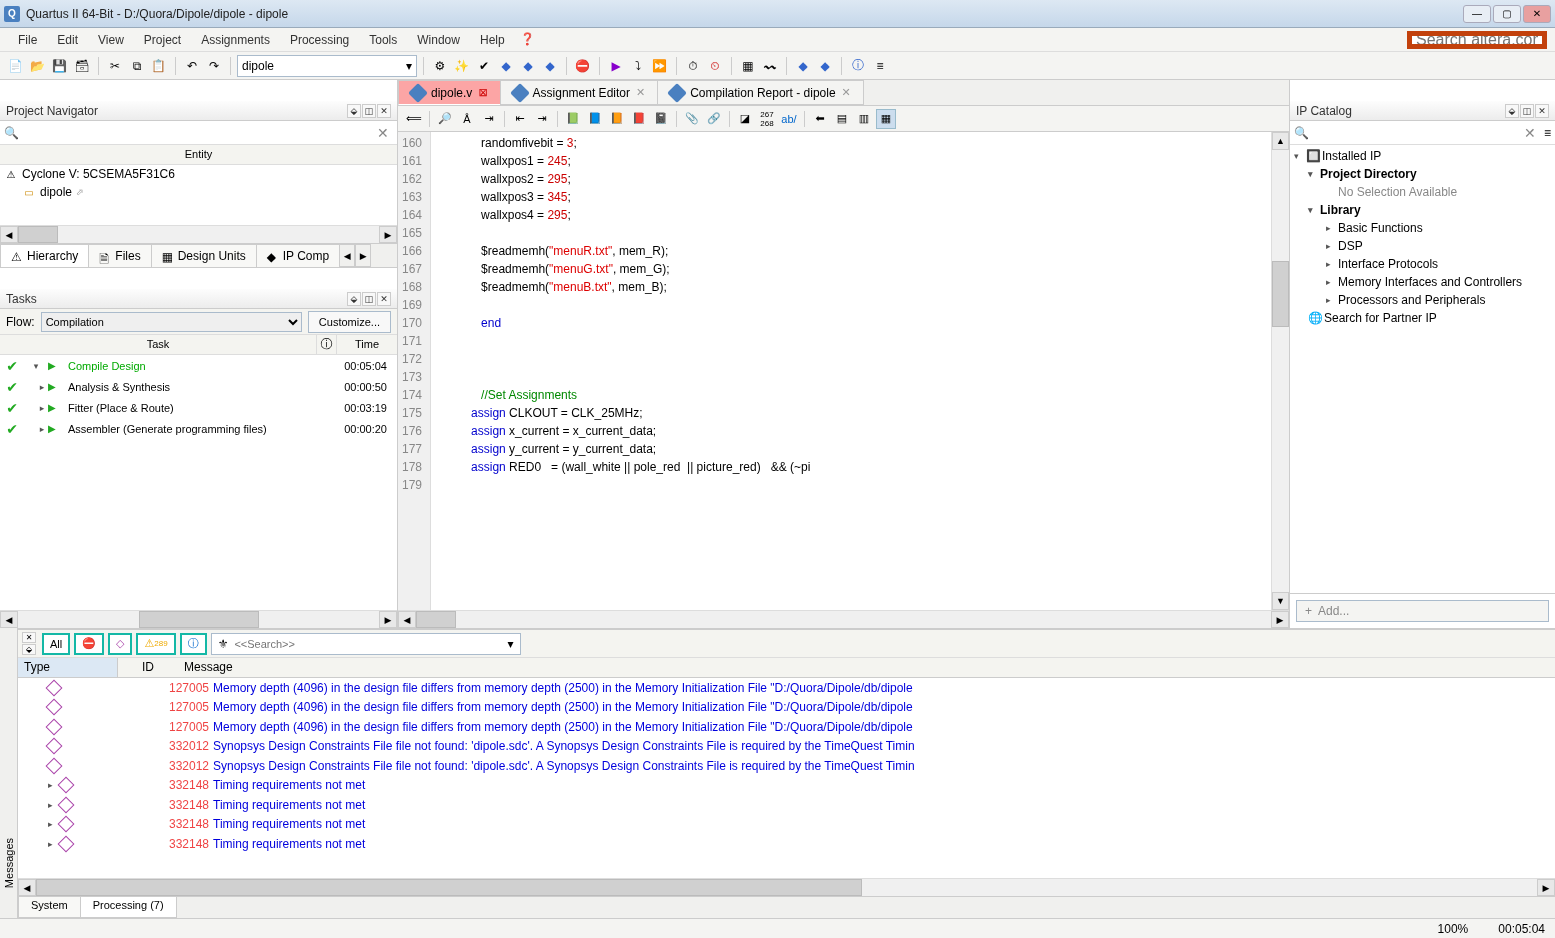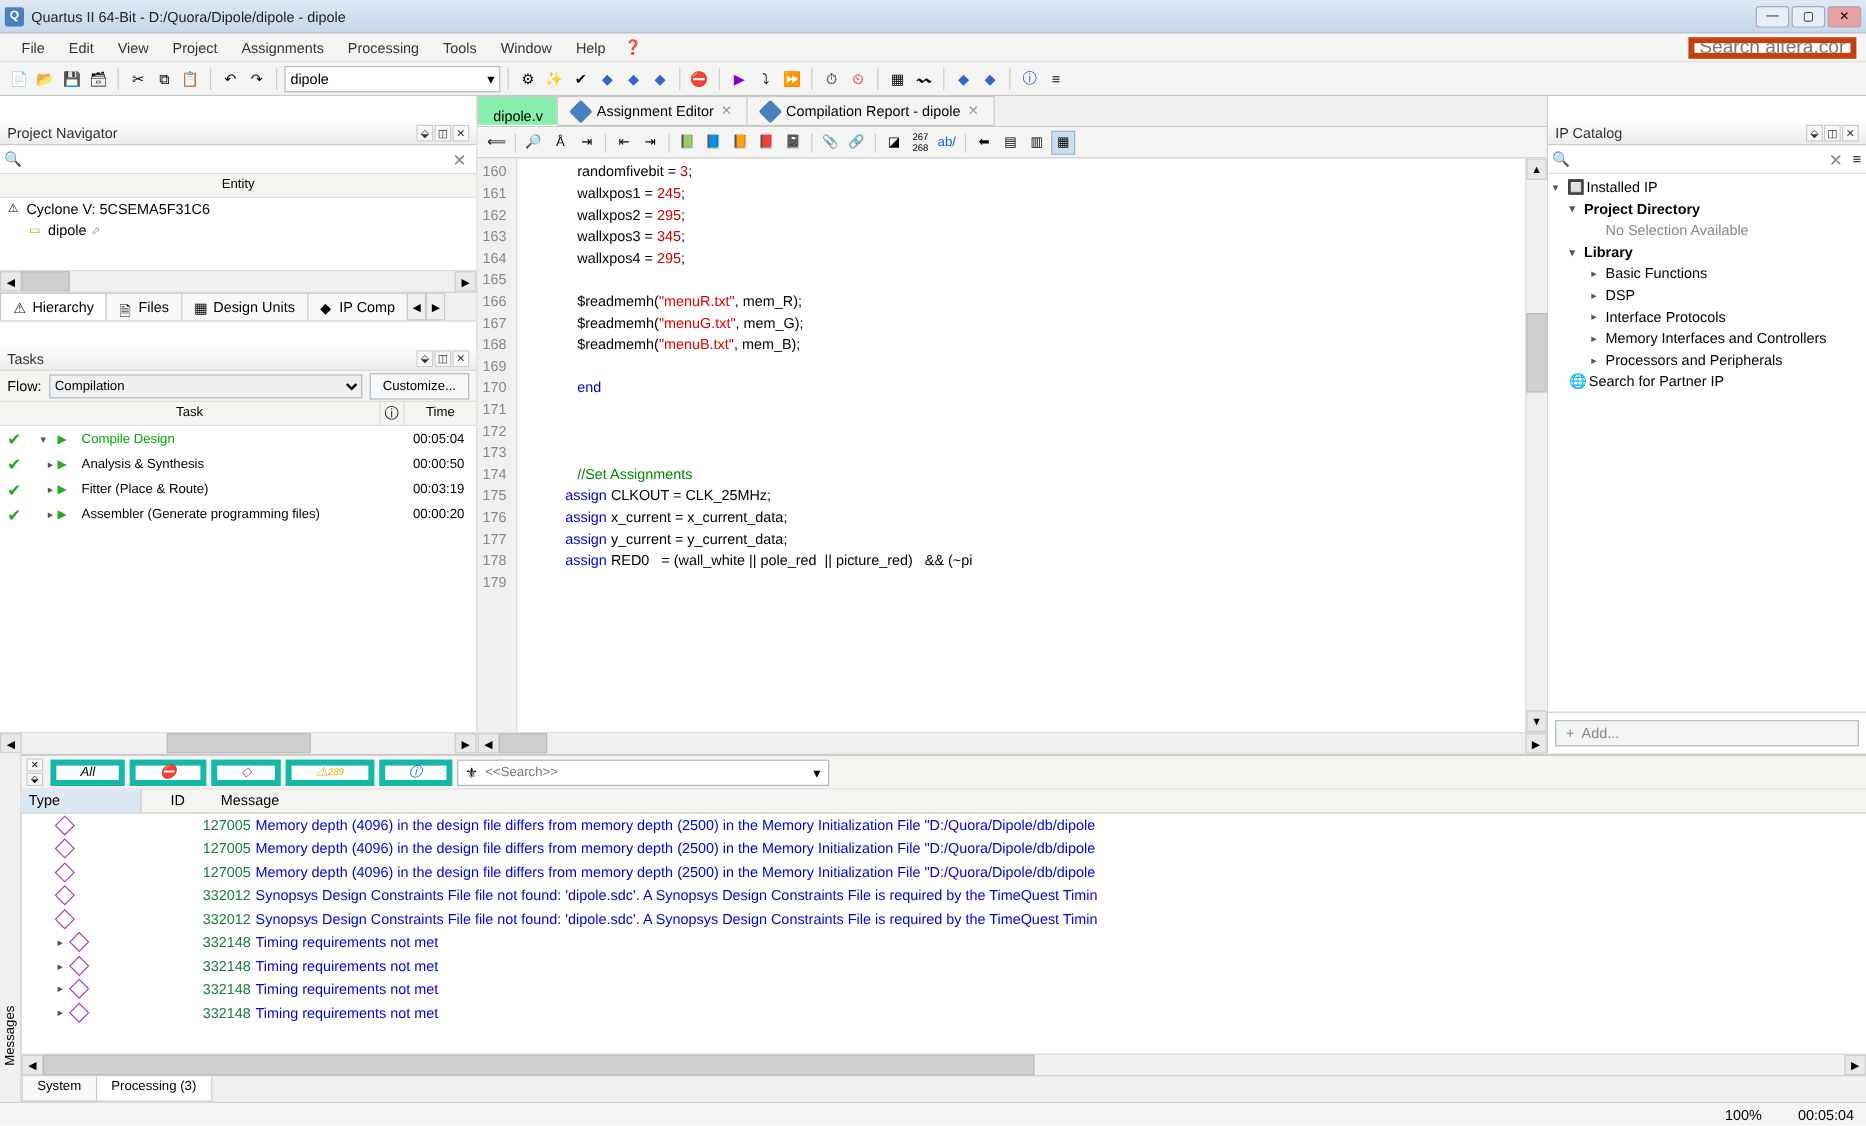--- a/index.html
+++ b/index.html
@@ -51,21 +51,21 @@
 .task-row { height:21px; display:flex; align-items:center; }
 .task-row .check { width:24px; display:flex; justify-content:center; color:#2a2; font-size:14px; }
 .task-row .tree { width:24px; display:flex; justify-content:center; color:#555; font-size:9px; }
 .task-row .play { width:20px; color:#2a2; font-size:10px; }
 .task-row .name { flex:1; font-size:11px; }
 .task-row .time { width:68px; text-align:right; font-size:11px; padding-right:10px; }
 .task-row.green .name { color:#0a0; }
 .center-panel { flex:1; display:flex; flex-direction:column; min-width:0; }
 .doc-tabs { height:26px; display:flex; background:#f0f0ee; border-bottom:1px solid #ccc; }
 .doc-tab { padding:3px 12px; border:1px solid #ccc; background:#f4f4f2; display:flex; align-items:center; gap:6px; font-size:12px; margin-right:-1px; }
-.doc-tab.active { background:#86efac; border-bottom-color:#fff;flex-direction:column; }
+.doc-tab.active { background:#fca5a5; border-bottom-color:#fff; }
 .doc-tab .close { color:#c00; font-size:11px; cursor:pointer; }
 .doc-tab .close.gray { color:#999; }
 .doc-tab .ic { width:14px; height:14px; background:#4a80c0; border-radius:2px; transform:rotate(45deg); }
 .editor-toolbar { height:26px; background:#f4f4f2; display:flex; align-items:center; padding:0 6px; gap:2px; border-bottom:1px solid #ccc; }
 .editor-toolbar .eb { width:20px; height:20px; display:flex; align-items:center; justify-content:center; font-size:11px; border:1px solid transparent; }
 .editor-toolbar .sep { width:1px; height:16px; background:#ccc; margin:0 3px; }
 .code-area { flex:1; display:flex; font-family:Consolas,monospace; font-size:14px; overflow:hidden; position:relative; }
 .gutter { background:#f0f0f0; color:#888; text-align:right; padding:2px 8px 2px 4px; line-height:18px; border-right:1px solid #ddd; }
 .code-lines { flex:1; padding:2px 0 2px 30px; line-height:18px; overflow:hidden; }
 .code-lines .line { white-space:pre; height:18px; }
@@ -82,33 +82,33 @@
 .ip-row { display:flex; align-items:center; height:18px; padding-left:4px; gap:2px; font-size:11px; }
 .ip-row .tri { width:10px; color:#555; font-size:9px; }
 .ip-row .ic { width:14px; height:14px; }
 .ip-row.bold { font-weight:bold; }
 .ip-add { padding:6px; border-top:1px solid #ccc; }
 .ip-add button { width:100%; height:22px; border:1px solid #abc; background:#f4f4f2; font-size:11px; display:flex; align-items:center; gap:6px; padding:0 8px; color:#888; }
 .messages-panel { height:290px; border-top:2px solid #ccc; display:flex; flex-direction:column; }
 .msg-toolbar { height:28px; display:flex; align-items:center; padding:2px 4px; gap:4px; background:#f4f4f0; border-bottom:1px solid #ddd; }
 .msg-toolbar .side-btns { display:flex; flex-direction:column; gap:1px; margin-right:2px; }
 .msg-toolbar .sb { width:14px; height:11px; border:1px solid #ccc; background:#f8f8f8; font-size:8px; display:flex; align-items:center; justify-content:center; }
-.msg-toolbar .btn { height:22px; padding:0 20px; border:5px solid #14b8a6; background:#fff; display:flex; align-items:center; font-size:11px;font-style:italic; }
+.msg-toolbar .btn { height:22px; padding:0 6px; border:2px solid #14b8a6; background:#fff; display:flex; align-items:center; font-size:11px; }
 .msg-toolbar .search { flex:0 0 310px; height:22px; border:1px solid #abc; background:#fff; display:flex; align-items:center; padding:0 6px; gap:6px; }
 .msg-toolbar .search input { border:none; outline:none; flex:1; color:#888; font-size:11px; }
 .msg-header { height:20px; display:flex; background:#f4f4f0; border-bottom:1px solid #ccc; font-family:Consolas,monospace; font-size:13px; }
 .msg-header .mh-type { width:100px; padding:2px 6px; border-right:1px solid #ccc; background:#dce8f4; }
 .msg-header .mh-id { width:60px; padding:2px 6px; text-align:center; }
 .msg-header .mh-msg { flex:1; padding:2px 6px; }
 .msg-body { flex:1; overflow:auto; font-family:Consolas,monospace; font-size:13px; }
 .msg-row { display:flex; height:19.5px; align-items:center; }
 .msg-row .mt { width:100px; display:flex; align-items:center; gap:2px; padding-left:30px; }
 .msg-row .mt .tri { width:10px; font-size:9px; color:#555; }
 .msg-row .mt .wic { width:12px; height:12px; border:1px solid #a4a; transform:rotate(45deg); background:#fff; }
-.msg-row .mid { width:95px; text-align:right; color:#15803d; padding-right:4px; }
+.msg-row .mid { width:95px; text-align:right; color:#ef4444; padding-right:4px; }
 .msg-row .mm { flex:1; color:#00d; white-space:nowrap; overflow:hidden; }
 .msg-footer-tabs { height:22px; display:flex; background:#f0f0ee; border-top:1px solid #ccc; }
 .msg-tab { padding:2px 12px; border:1px solid #ccc; border-top:none; background:#f8f8f6; font-size:11px; margin-right:-1px; }
 .msg-tab.active { background:#fff; }
 .status-bar { height:20px; background:#f4f4f2; border-top:1px solid #ccc; display:flex; align-items:center; justify-content:flex-end; padding:0 10px; gap:30px; font-size:11px; }
 .messages-wrap { position:relative; display:flex; }
 .messages-wrap .side-label { width:18px; background:#f0f0ee; border-right:1px solid #ccc; display:flex; align-items:flex-end; justify-content:center; padding-bottom:30px; }
 .messages-wrap .side-label span { writing-mode:vertical-rl; transform:rotate(180deg); font-size:11px; }
 .nav-tabs .nav-arrow { width:16px; display:flex; align-items:center; justify-content:center; border:1px solid #ccc; background:#f0f0ee; font-size:9px; }
 </style>
@@ -567,21 +567,21 @@
       </div>
     <div class="hscroll">
         <div class="arrow">◀</div>
         <div class="track" style="position:relative">
           <div class="thumb" style="width:55%;position:absolute;left:0;height:100%"></div>
         </div>
         <div class="arrow">▶</div>
       </div>
     <div class="msg-footer-tabs">
       <div class="msg-tab">System</div>
-      <div class="msg-tab active">Processing (3)</div>
+      <div class="msg-tab active">Processing (7)</div>
     </div>
   </div>
 </div>
 
 <div class="status-bar">
   <span>100%</span>
   <span>00:05:04</span>
 </div>
 
 </body></html>

